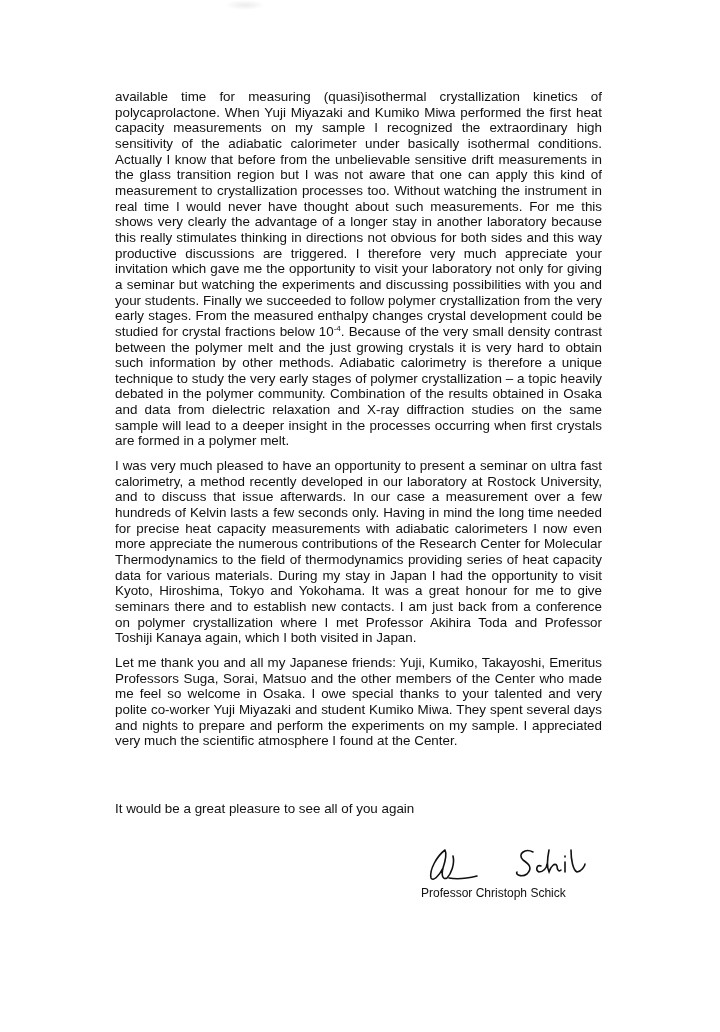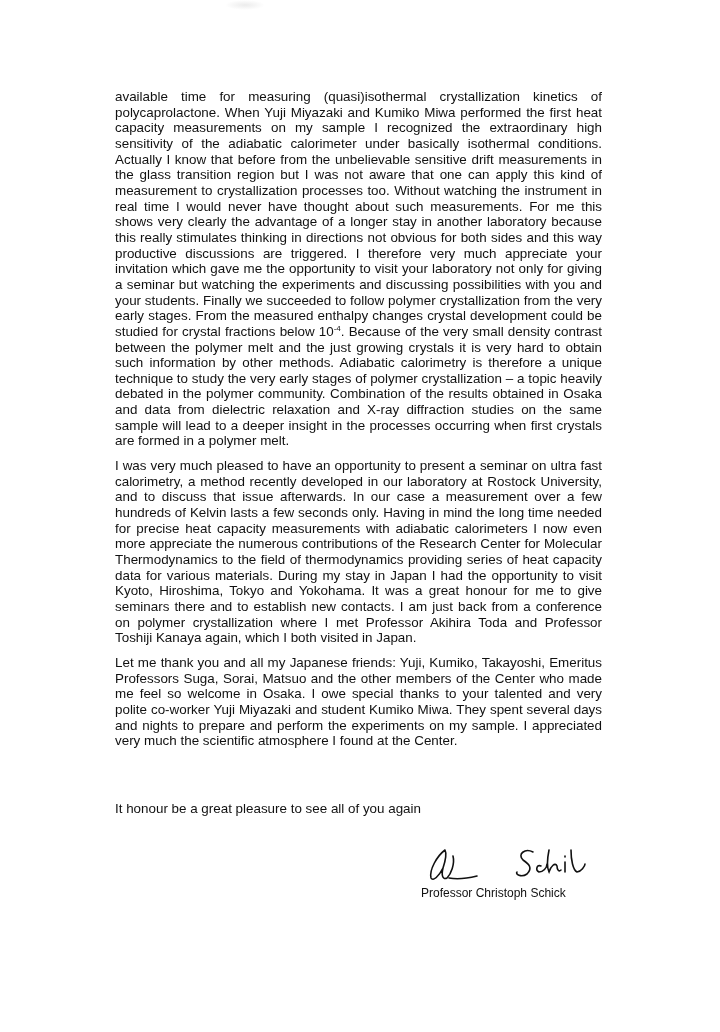--- a/index.html
+++ b/index.html
@@ -36,21 +36,21 @@
 
 <div class="page">
   <div class="smudge"></div>
 
   <div class="text-block">
     <p class="para"><span>available time for measuring (quasi)isothermal crystallization kinetics of polycaprolactone. When Yuji Miyazaki and Kumiko Miwa performed the first heat capacity measurements on my sample I recognized the extraordinary high sensitivity of the adiabatic calorimeter under basically isothermal conditions. Actually I know that before from the unbelievable sensitive drift measurements in the glass transition region but I was not aware that one can apply this kind of measurement to crystallization processes too. Without watching the instrument in real time I would never have thought about such measurements. For me this shows very clearly the advantage of a longer stay in another laboratory because this really stimulates thinking in directions not obvious for both sides and this way productive discussions are triggered. I therefore very much appreciate your invitation which gave me the opportunity to visit your laboratory not only for giving a seminar but watching the experiments and discussing possibilities with you and your students. Finally we succeeded to follow polymer crystallization from the very early stages. From the measured enthalpy changes crystal development could be studied for crystal fractions below 10</span><sup>-4</sup><span>. Because of the very small density contrast between the polymer melt and the just growing crystals it is very hard to obtain such information by other methods. Adiabatic calorimetry is therefore a unique technique to study the very early stages of polymer crystallization – a topic heavily debated in the polymer community. Combination of the results obtained in Osaka and data from dielectric relaxation and X-ray diffraction studies on the same sample will lead to a deeper insight in the processes occurring when first crystals are formed in a polymer melt.</span></p>
     <p class="para">I was very much pleased to have an opportunity to present a seminar on ultra fast calorimetry, a method recently developed in our laboratory at Rostock University, and to discuss that issue afterwards. In our case a measurement over a few hundreds of Kelvin lasts a few seconds only. Having in mind the long time needed for precise heat capacity measurements with adiabatic calorimeters I now even more appreciate the numerous contributions of the Research Center for Molecular Thermodynamics to the field of thermodynamics providing series of heat capacity data for various materials. During my stay in Japan I had the opportunity to visit Kyoto, Hiroshima, Tokyo and Yokohama. It was a great honour for me to give seminars there and to establish new contacts. I am just back from a conference on polymer crystallization where I met Professor Akihira Toda and Professor Toshiji Kanaya again, which I both visited in Japan.</p>
     <p class="para">Let me thank you and all my Japanese friends: Yuji, Kumiko, Takayoshi, Emeritus Professors Suga, Sorai, Matsuo and the other members of the Center who made me feel so welcome in Osaka. I owe special thanks to your talented and very polite co-worker Yuji Miyazaki and student Kumiko Miwa. They spent several days and nights to prepare and perform the experiments on my sample. I appreciated very much the scientific atmosphere I found at the Center.</p>
   </div>
 
-  <div class="closing">It honour be a great pleasure to see all of you again</div>
+  <div class="closing">It would be a great pleasure to see all of you again</div>
 
   <svg class="signature" viewBox="0 0 175 42">
 
     <path d="M20 8 C12 14, 4 28, 6 36 C8 40, 14 34, 18 26 C20 20, 22 12, 20 8 M18 26 C16 34, 18 38, 22 36 C26 32, 30 22, 28 14 M24 36 C34 38, 44 36, 52 34" fill="none" stroke="#111" stroke-width="1.6" stroke-linecap="round"></path>
 
     <path d="M108 10 C100 6, 92 12, 98 18 C104 22, 108 26, 102 32 C96 36, 90 32, 92 30" fill="none" stroke="#111" stroke-width="1.6" stroke-linecap="round"></path>
 
     <path d="M116 24 C112 22, 110 28, 114 30 C118 30, 122 26, 122 22 M124 8 C122 18, 122 26, 124 30 C126 24, 130 20, 132 24 C132 28, 134 30, 136 28 M140 20 L140 30 M140 14 L140 15 M146 8 C146 18, 148 28, 152 30 C156 30, 160 24, 160 22" fill="none" stroke="#111" stroke-width="1.6" stroke-linecap="round"></path>
   </svg>
 

